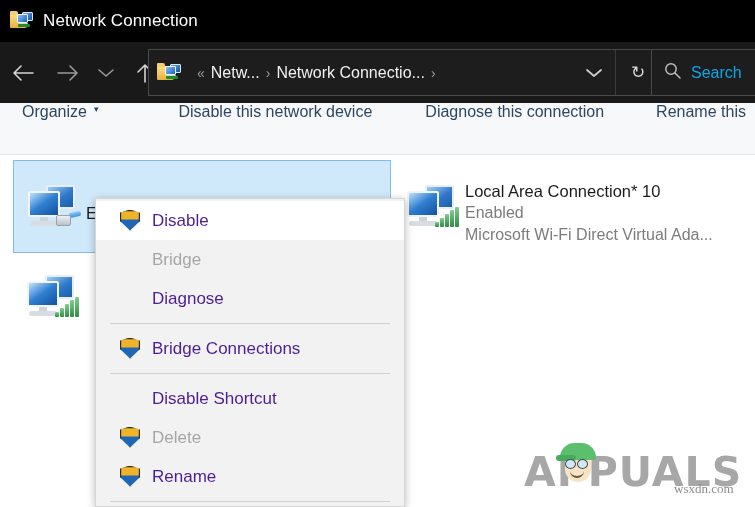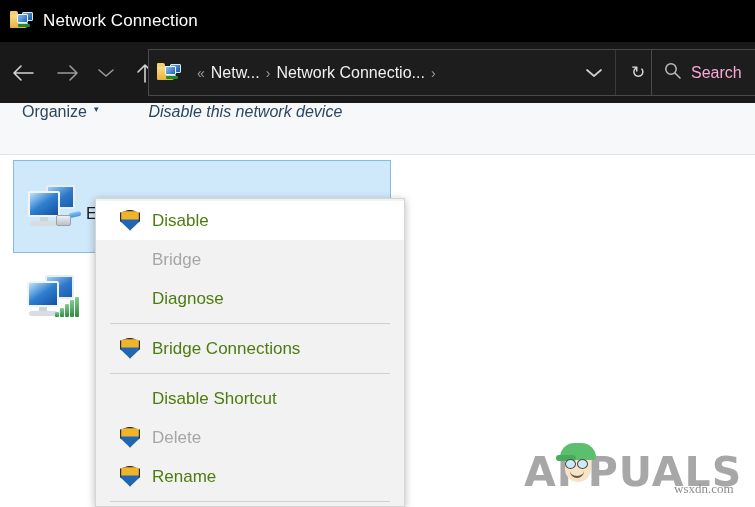--- a/index.html
+++ b/index.html
@@ -71,21 +71,21 @@
   .addr-drop { width:42px; height:45px; display:flex; align-items:center; justify-content:center; color:#cfcfcf; font-size:15px;}
   .addr-sep { width:1px; height:45px; background:#3a3a3a; }
   .addr-refresh { width:44px; height:45px; display:flex; align-items:center; justify-content:center; color:#d8d8d8; font-size:17px;}
 
   .searchbox {
     position:absolute; left:651px; top:49px; width:120px; height:47px;
     background:#1d1d1d; border:1px solid #4a4a4a;
     display:flex; align-items:center;
   }
   .search-ico { margin-left:12px; margin-right:10px; color:#bdbdbd; }
-  .search-ph { color:#f9a8d4; font-size:16px; white-space:nowrap; }
+  .search-ph { color:#0ea5e9; font-size:16px; white-space:nowrap; }
 
   
   .toolbar {
     position:absolute; left:0; top:103px; width:755px; height:52px;
     background:#f7f8f9; border-bottom:1px solid #e2e5e8;
     display:flex; align-items:center;
   }
   .tb-item {
     color:#2b4761; font-size:16px; white-space:nowrap;
     display:flex; align-items:flex-start; height:52px;
@@ -143,21 +143,21 @@
 
   
   .ctxmenu {
     position:absolute; left:95px; top:198px; width:310px; height:309px;
     background:#f2f2f2; border:1px solid #d6d6d6;
     box-shadow:0 2px 8px rgba(0,0,0,.28);
     padding:2px 0 0 0;
   }
   .mi {
     position:relative; height:39px; display:flex; align-items:center;
-    padding-left:24px; font-size:17px; color:#4d7c0f;
+    padding-left:24px; font-size:17px; color:#4c1d95;
   }
   .mi.highlight { background:#ffffff; }
   .mi.disabled { color:#a6a6a6; }
   .mi-ico { width:22px; height:22px; margin-right:10px; flex:0 0 auto; position:relative; }
   .mi-label { line-height:1; }
   .mi-noicon { padding-left:56px; }
   .msep { height:1px; background:#d0d0d0; margin:5px 14px 5px 14px; }
 
   
   .shield { position:relative; width:20px; height:21px; }
@@ -286,21 +286,23 @@
         </svg>
     </span>
     <span class="search-ph">Search</span>
   </div>
 
   <div class="toolbar">
     <div class="tb-item" style="margin-left:22px;">
       <span>Organize</span>
       <span class="tb-caret">▾</span>
     </div>
-    <div class="tb-item" style="margin-left:50px;font-style:italic;">Disable this network device</div>
+    <div class="tb-item" style="margin-left:80px;">Disable this network device</div>
+    <div class="tb-item" style="margin-left:53px;">Diagnose this connection</div>
+    <div class="tb-item" style="margin-left:52px;">Rename this</div>
   </div>
 
   <div class="content">
 
     <div class="conn-item" id="item-ethernet">
       <div class="ico-wrap">
         <div class="monitors">
           <div class="back"></div>
             <div class="front"></div>
           <div class="neck"></div>
@@ -327,20 +329,42 @@
               <i></i>
               <i></i>
               <i></i>
               <i></i>
               <i></i>
             </div>
         </div>
       </div>
     </div>
 
+    <div class="conn-item" style="left:393px; top:5px; width:362px; height:93px;">
+      <div class="ico-wrap">
+        <div class="monitors">
+          <div class="back"></div>
+            <div class="front"></div>
+          <div class="neck"></div>
+            <div class="foot"></div>
+          <div class="bars" style="left:32px; top:22px;">
+              <i></i>
+              <i></i>
+              <i></i>
+              <i></i>
+              <i></i>
+            </div>
+        </div>
+      </div>
+      <div class="texts">
+        <div class="conn-name">Local Area Connection* 10</div>
+        <div class="conn-status">Enabled</div>
+        <div class="conn-device">Microsoft Wi-Fi Direct Virtual Ada...</div>
+      </div>
+    </div>
   </div>
 
   <div class="ctxmenu">
 
     <div class="mi highlight">
       <span class="mi-ico">
         <span class="shield"><span class="s left"></span><span class="s right"></span><span class="s tl"></span><span class="s br"></span><span class="edge"></span></span>
       </span>
       <span class="mi-label">Disable</span>
     </div>

